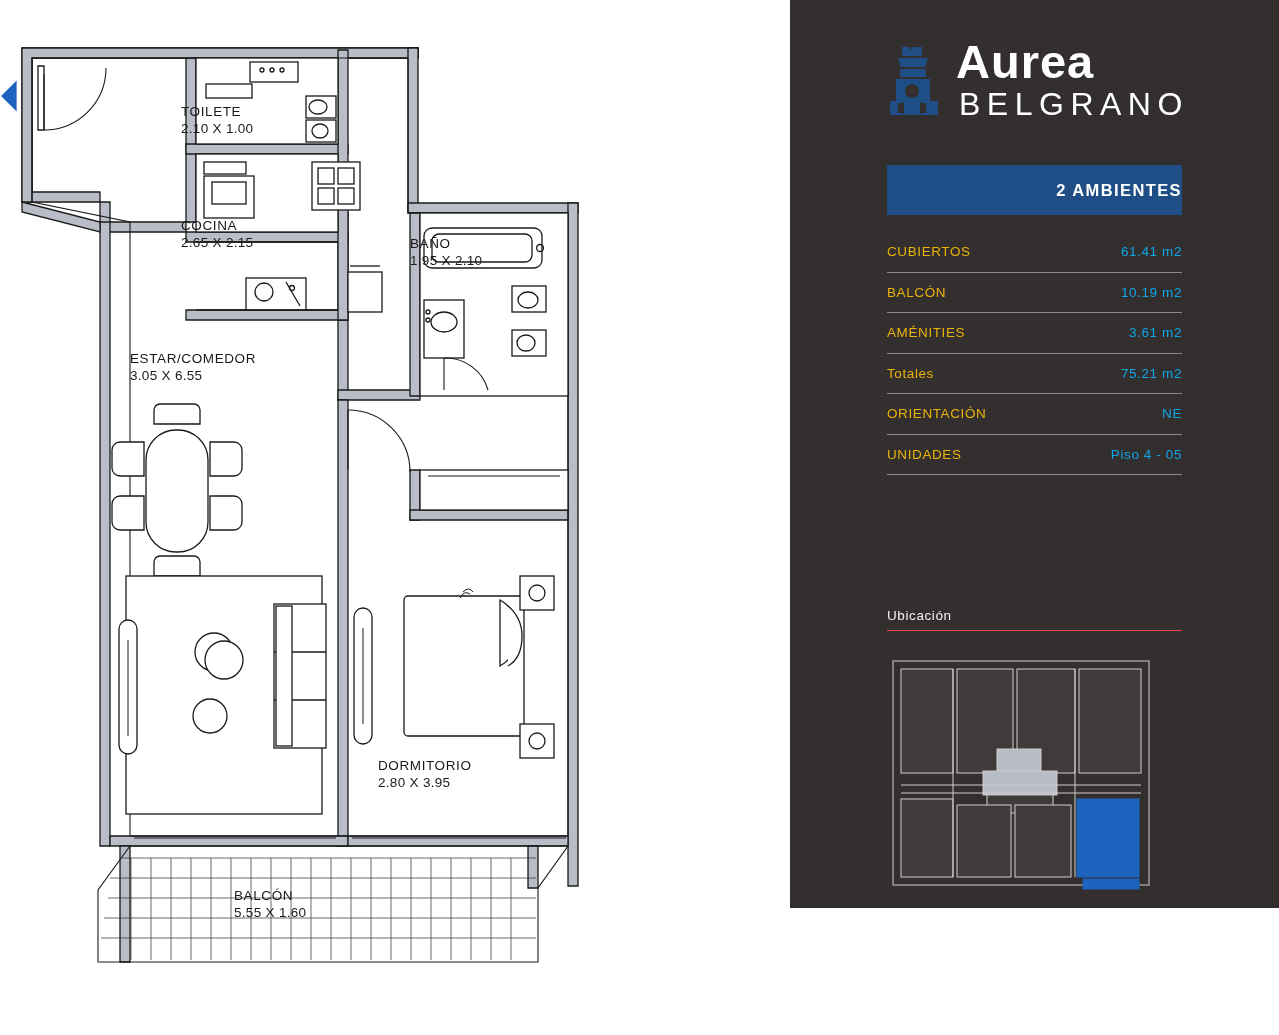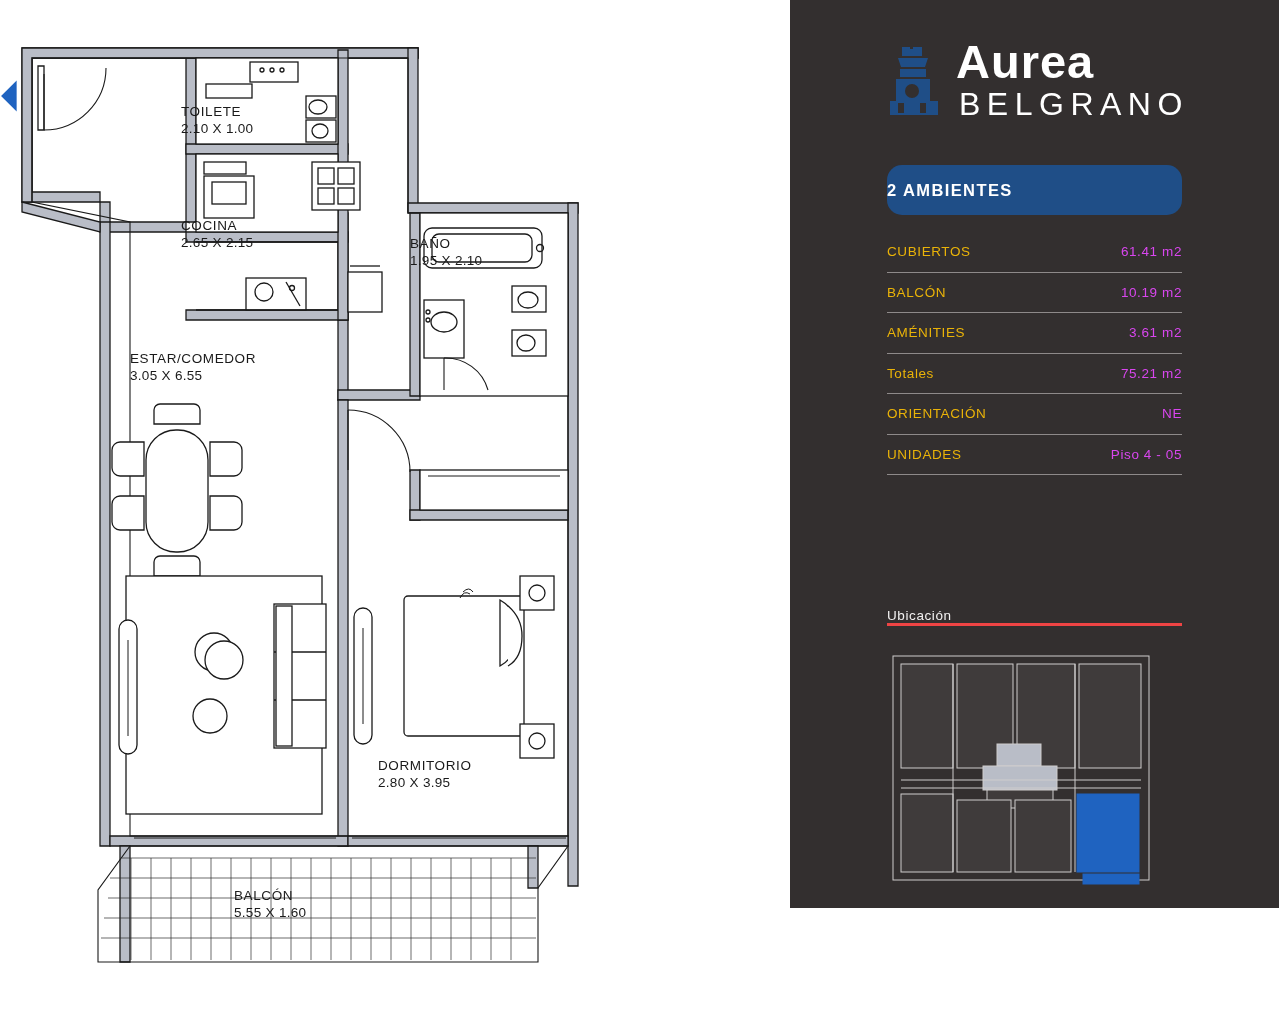--- a/index.html
+++ b/index.html
@@ -55,49 +55,49 @@
   #brandtext .b {
     font-size: 32px; letter-spacing: 6.5px; color: #fff;
     line-height: 1.2; padding-left: 3px;
   }
 
   #typebar {
     position: absolute;
     left: 97px; top: 165px;
     width: 295px; height: 50px;
     background: #1f4e87;
-    display: flex; align-items: center; justify-content: flex-start; border-radius: 15px;
+    display: flex; align-items: center; justify-content: flex-end;
   }
   #typebar span {
     font-size: 16.5px; font-weight: bold; letter-spacing: 1.4px; color: #fff;
   }
 
   #specs {
     position: absolute;
     left: 97px; top: 232px;
     width: 295px;
   }
   .spec {
     display: flex; justify-content: space-between; align-items: center;
     height: 40.5px;
     border-bottom: 1px solid #8e8a8a;
     font-size: 13.5px;
     letter-spacing: .6px;
   }
   .spec .k { color: #eab308; }
-  .spec .v { color: #d946ef; }
+  .spec .v { color: #0ea5e9; }
 
   #ubic {
     position: absolute;
     left: 97px; top: 608px;
     width: 295px;
   }
   #ubic .t {
     font-size: 13.5px; letter-spacing: .6px; color: #f2f0f0;
-    border-bottom: 3px solid #ef4444;
+    padding-bottom: 7px; border-bottom: 1px solid #ef4444;
   }
   #ubicmap { margin-top: 22px; }
 </style>
 </head>
 <body>
 
 <div id="plan">
   <svg width="790" height="1035" viewBox="0 0 790 1035">
     <g fill="none" stroke="#1a1a1a" stroke-width="1.3">
 

